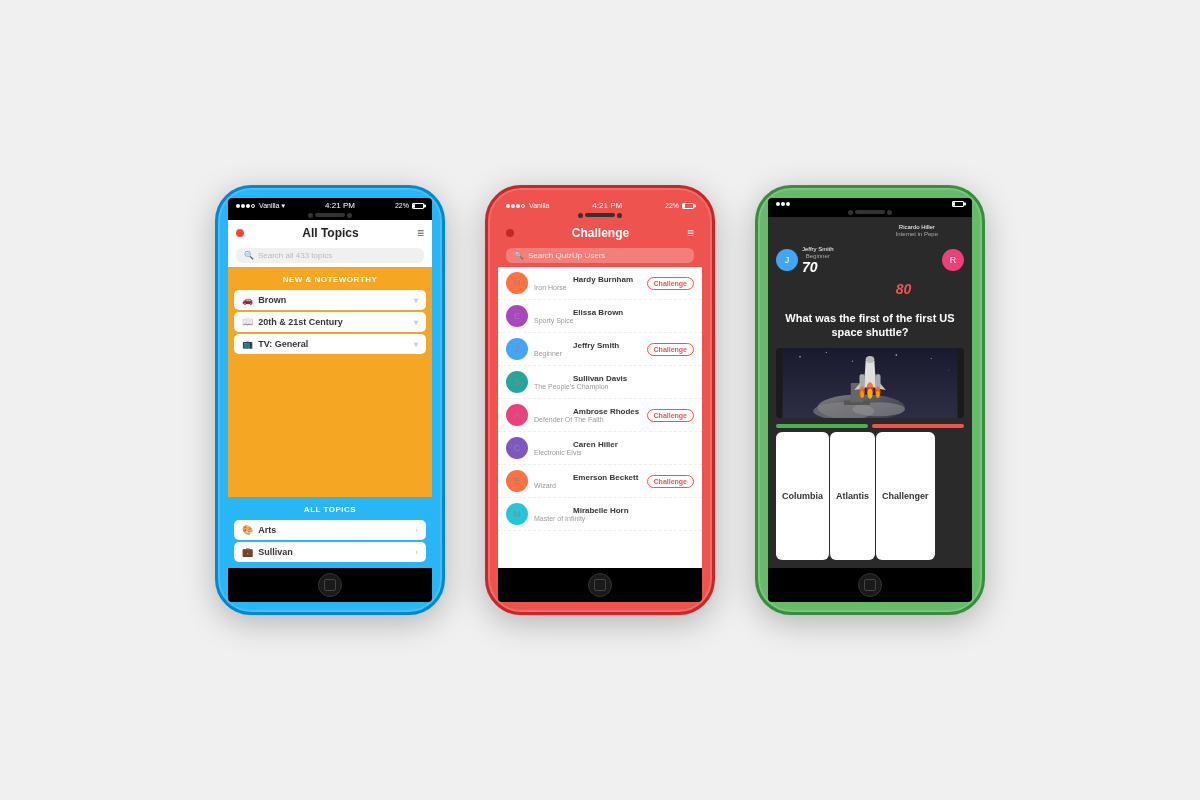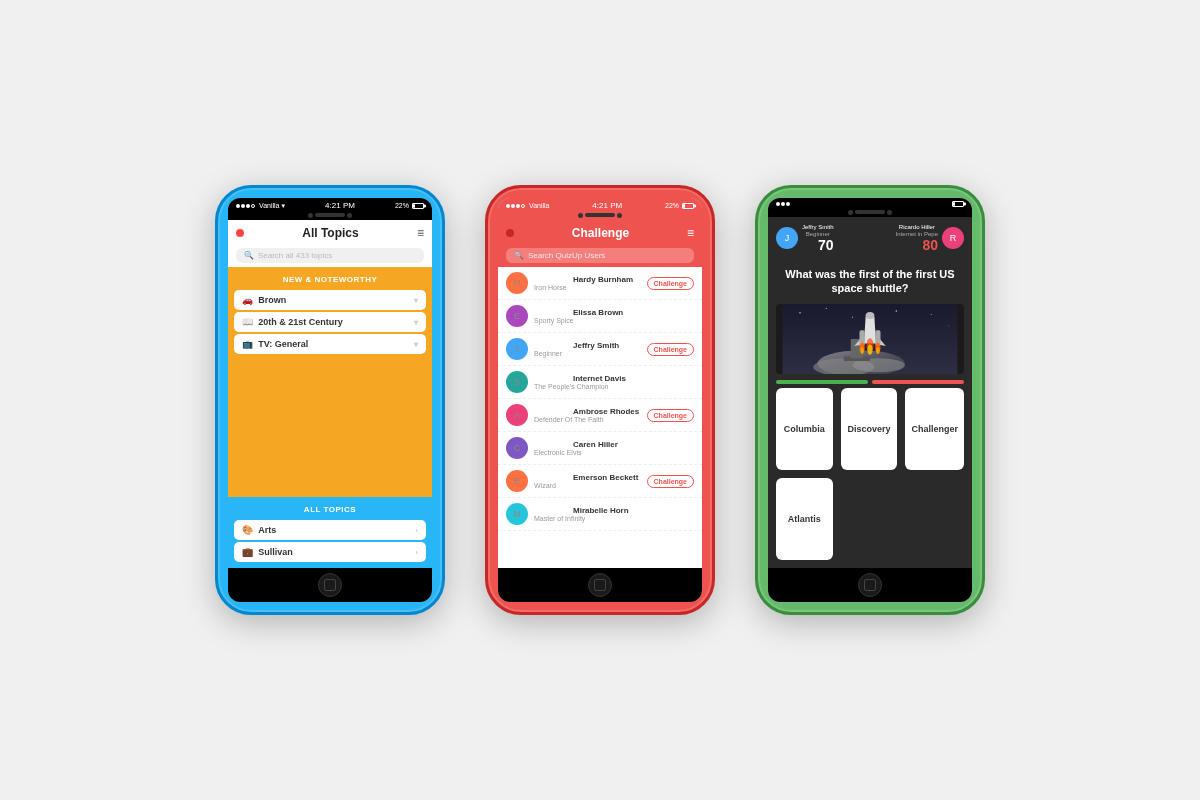--- a/index.html
+++ b/index.html
@@ -28,21 +28,21 @@
       height: 430px;
       position: relative;
       box-shadow: 0 8px 32px rgba(0,0,0,0.25), inset 0 0 0 2px rgba(255,255,255,0.15);
     }
     .phone.blue { background: #29b6f6; border: 3px solid #0288d1; }
     .phone.red { background: #ef5350; border: 3px solid #c62828; }
     .phone.green { background: #66bb6a; border: 3px solid #388e3c; }
 
     .phone-inner {
       background: #c4b5fd;
-      border-radius: 12px;
+      border-radius: 4px;
       width: 100%;
       height: 100%;
       overflow: hidden;
       display: flex;
       flex-direction: column;
       position: relative;
     }
 
     
     .status-bar {
@@ -279,22 +279,22 @@
       flex-shrink: 0;
     }
     .player-avatar {
       width: 22px;
       height: 22px;
       border-radius: 50%;
       background: #888;
       overflow: hidden;
     }
     .player-name { font-size: 6px; color: #fff; margin-top: 1px; text-align: center; }
-    .player-score { font-size: 14px; font-weight: 700; color: #fff; text-align: right; }
-    .player-score.right { color: #ef5350; }
+    .player-score { font-size: 14px; font-weight: 700; color: #fff; text-align: left; font-style: italic; }
+    .player-score.right { color: #ef5350; margin-top: 44px; }
 
     .quiz-question {
       color: #fff;
       text-align: center;
       font-size: 11px;
       font-weight: 700;
       padding: 8px 12px;
       line-height: 1.3;
       flex-shrink: 0;
     }
@@ -326,22 +326,22 @@
     }
     .progress-right {
       height: 4px;
       border-radius: 2px;
       background: #ef5350;
       flex: 1;
     }
 
     .answer-grid {
       display: grid;
-      grid-template-columns: 1fr 1fr 1fr;
-      gap: 8px;
+      grid-template-columns: 1fr 1fr 1fr 1fr;
+      gap: 1px;
       padding: 0 8px 8px;
       flex: 1;
     }
     .answer-btn {
       background: #fff;
       border-radius: 6px;
       display: flex;
       align-items: center;
       justify-content: center;
       font-size: 9px;
@@ -523,21 +523,21 @@
             <div class="friend-avatar av3">J</div>
             <div class="friend-info">
               <div class="friend-name">Jeffry Smith</div>
               <div class="friend-sub">Beginner</div>
             </div>
             <div class="challenge-btn">Challenge</div>
           </div>
           <div class="friend-item">
             <div class="friend-avatar av4">S</div>
             <div class="friend-info">
-              <div class="friend-name">Internet Davis</div>
+              <div class="friend-name">Sullivan Davis</div>
               <div class="friend-sub">The People's Champion</div>
             </div>
           </div>
           <div class="friend-item">
             <div class="friend-avatar av5">A</div>
             <div class="friend-info">
               <div class="friend-name">Ambrose Rhodes</div>
               <div class="friend-sub">Defender Of The Faith</div>
             </div>
             <div class="challenge-btn">Challenge</div>
@@ -667,23 +667,22 @@
             </svg>
           </div>
 
           <div class="progress-bars">
             <div class="progress-left"></div>
             <div class="progress-right"></div>
           </div>
 
           <div class="answer-grid">
             <div class="answer-btn">Columbia</div>
-            <div class="answer-btn">Discovery</div>
+            <div class="answer-btn">Atlantis</div>
             <div class="answer-btn">Challenger</div>
-            <div class="answer-btn">Atlantis</div>
           </div>
         </div>
       </div>
       <div class="phone-bottom">
         <div class="home-button">
           <div class="home-button-inner"></div>
         </div>
       </div>
     </div>
   </div>

